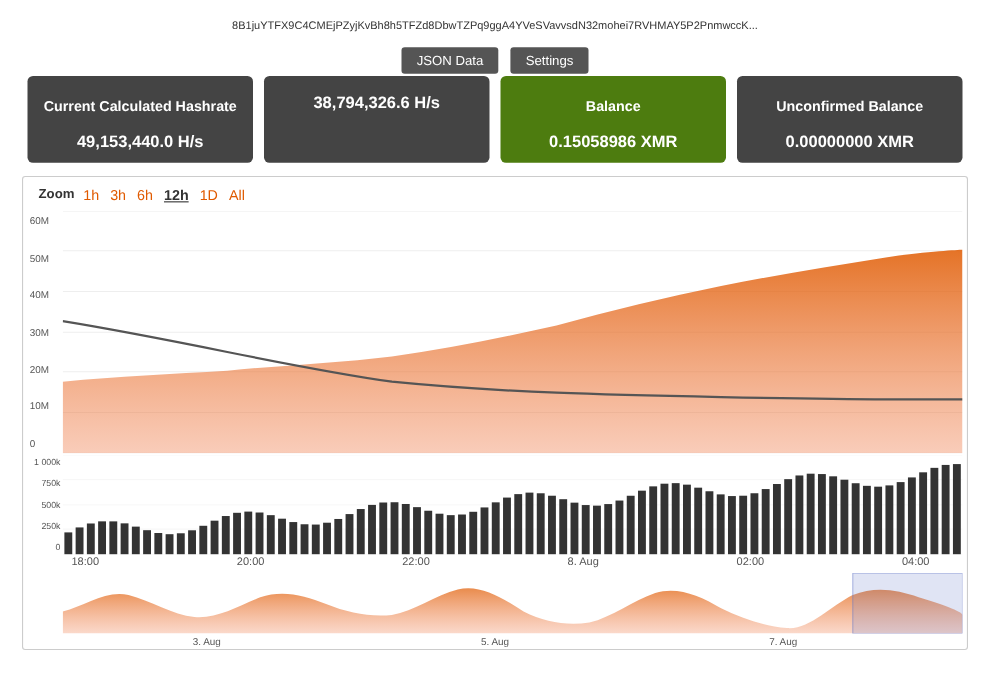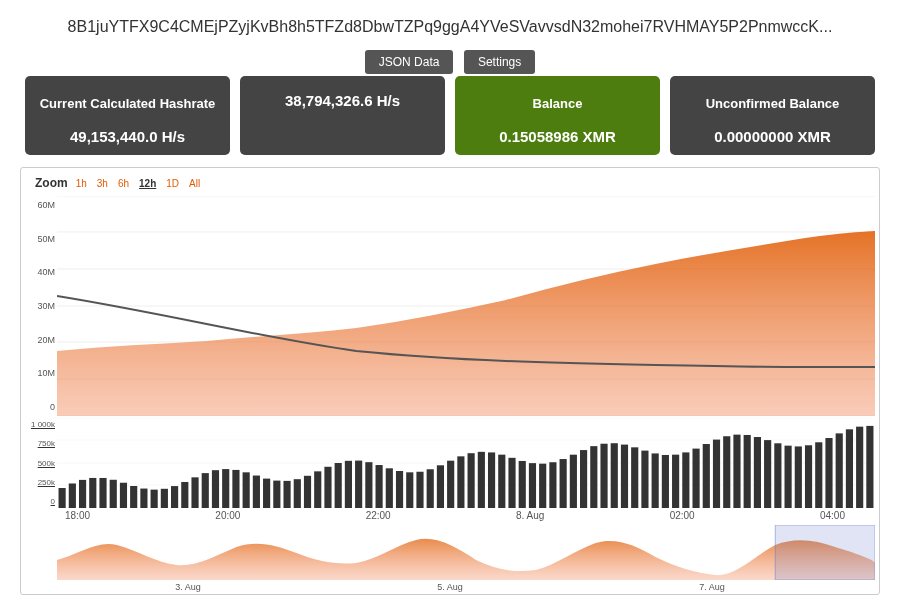--- a/index.html
+++ b/index.html
@@ -13,21 +13,21 @@
     }
     .header {
       text-align: center;
       padding: 16px 20px 6px;
     }
     .account-label {
       font-size: 14px;
       color: #555;
     }
     .account-address {
-      font-size: 16px;
+      font-size: 10px;
       color: #333;
       word-break: break-all;
       margin-top: 2px;
     }
     .toolbar {
       text-align: center;
       margin: 8px 0 2px;
     }
     .toolbar button {
       background: #555;
@@ -81,21 +81,21 @@
     .zoom-bar {
       display: flex;
       gap: 6px;
       padding: 0 10px 6px;
       font-size: 12px;
     }
     .zoom-label { color: #333; font-weight: bold; }
     .zoom-btn {
       cursor: pointer;
       color: #e05a00;
-      font-size: 10px;
+      font-size: 13px;
       background: none;
       border: none;
       padding: 1px 2px;
     }
     .zoom-btn.active {
       color: #333;
       font-weight: bold;
       text-decoration: underline;
     }
     .chart-area {
@@ -109,21 +109,20 @@
     }
     .chart-svg-area svg {
       width: 100%;
       height: 100%;
     }
     .shares-area {
       display: flex;
       height: 90px;
       position: relative;
       margin-top: 2px;
-      text-decoration: underline;
     }
     .shares-svg-area {
       flex: 1;
     }
     .shares-svg-area svg {
       width: 100%;
       height: 100%;
     }
     .x-axis-labels {
       display: flex;
@@ -170,21 +169,21 @@
     <span class="zoom-label">Zoom</span>
     <button class="zoom-btn">1h</button>
     <button class="zoom-btn">3h</button>
     <button class="zoom-btn">6h</button>
     <button class="zoom-btn active">12h</button>
     <button class="zoom-btn">1D</button>
     <button class="zoom-btn">All</button>
   </div>
 
   <div class="chart-area">
-    <div style="display:flex;flex-direction:column;justify-content:space-between;padding:4px 2px;font-size:9px;color:#555;width:32px;text-align:right;">
+    <div style="display:flex;flex-direction:column;justify-content:space-between;padding:4px 2px;font-size:9px;color:#555;width:32px;">
       <span>60M</span>
       <span>50M</span>
       <span>40M</span>
       <span>30M</span>
       <span>20M</span>
       <span>10M</span>
       <span>0</span>
     </div>
     <div class="chart-svg-area">
       <svg viewBox="0 0 820 220" preserveAspectRatio="none">

